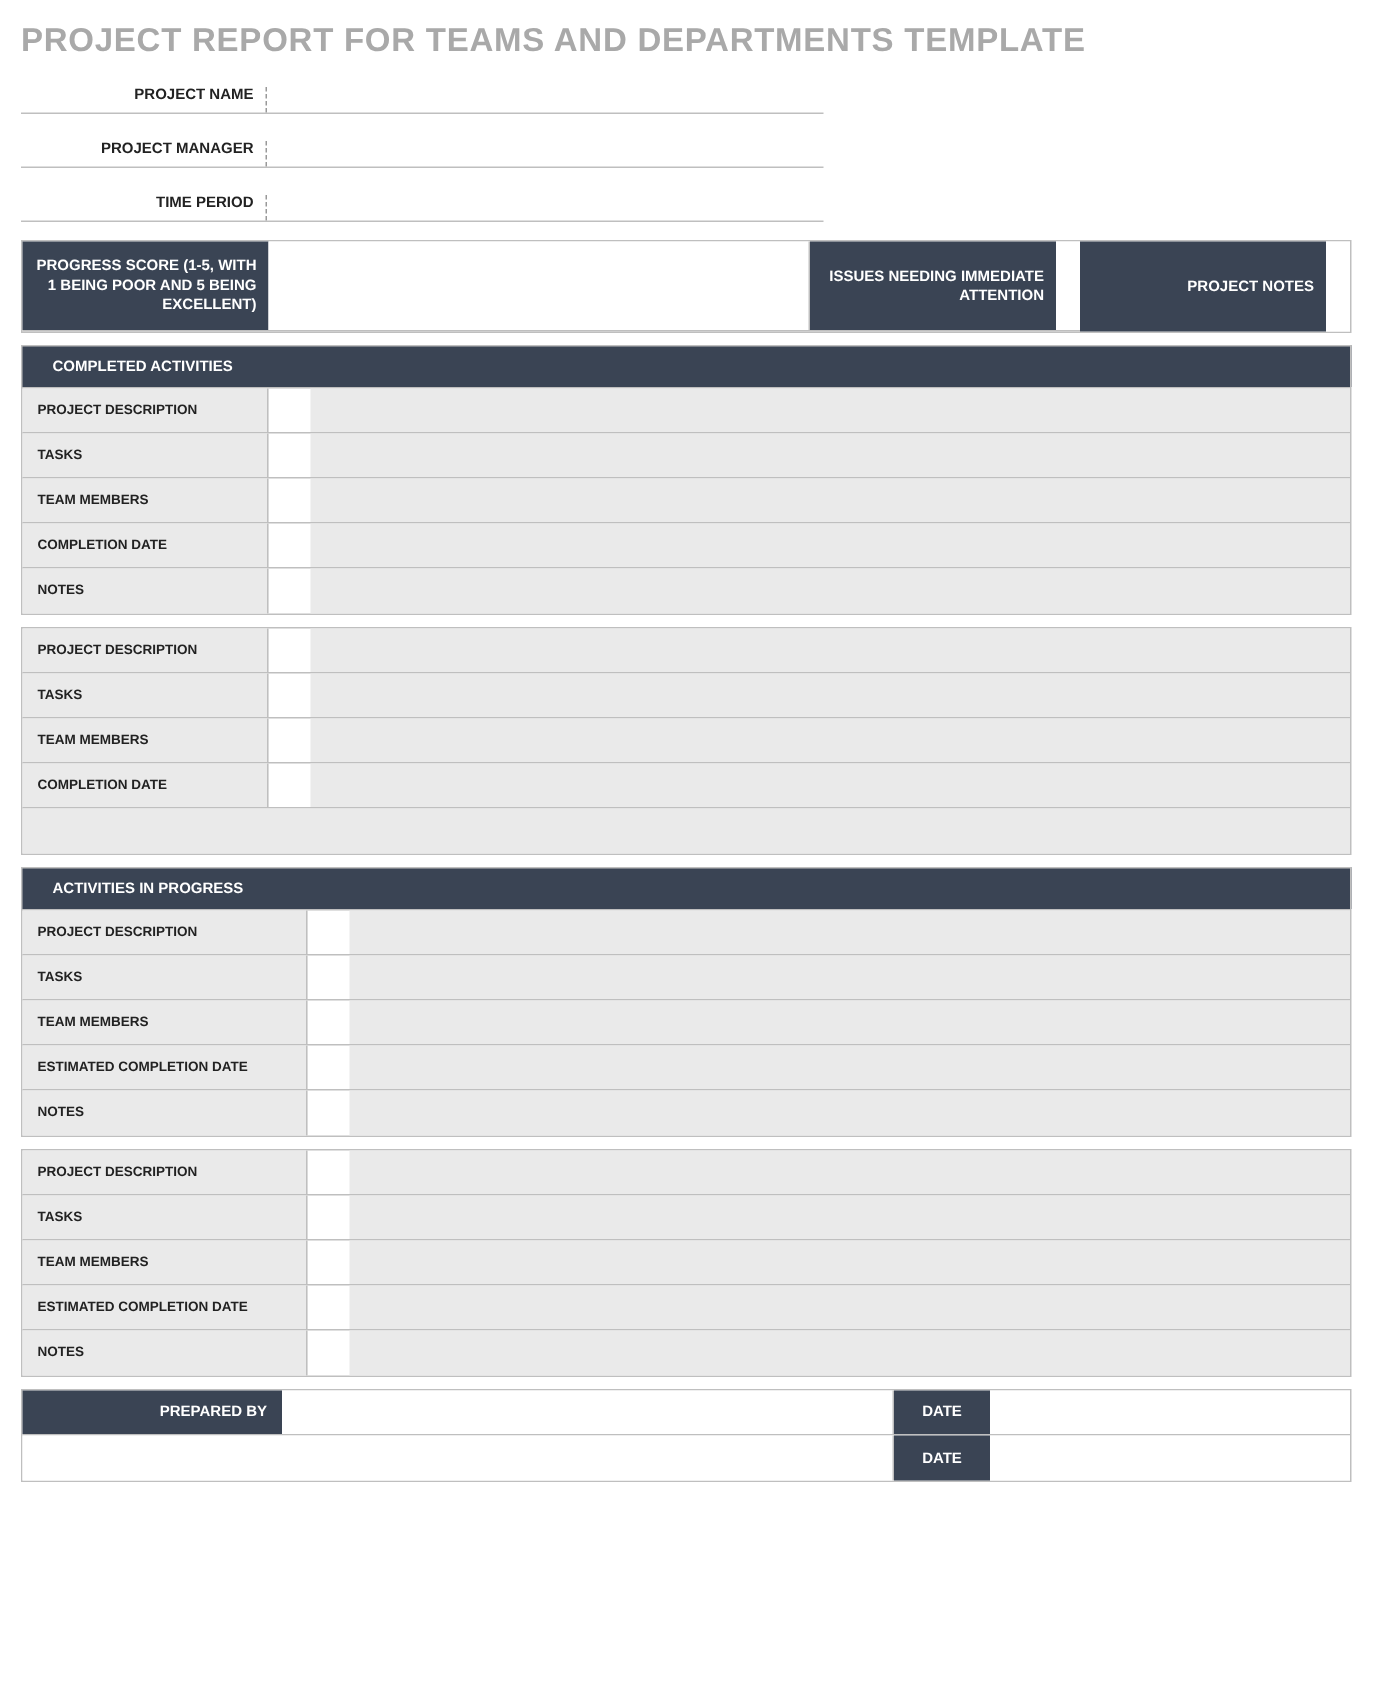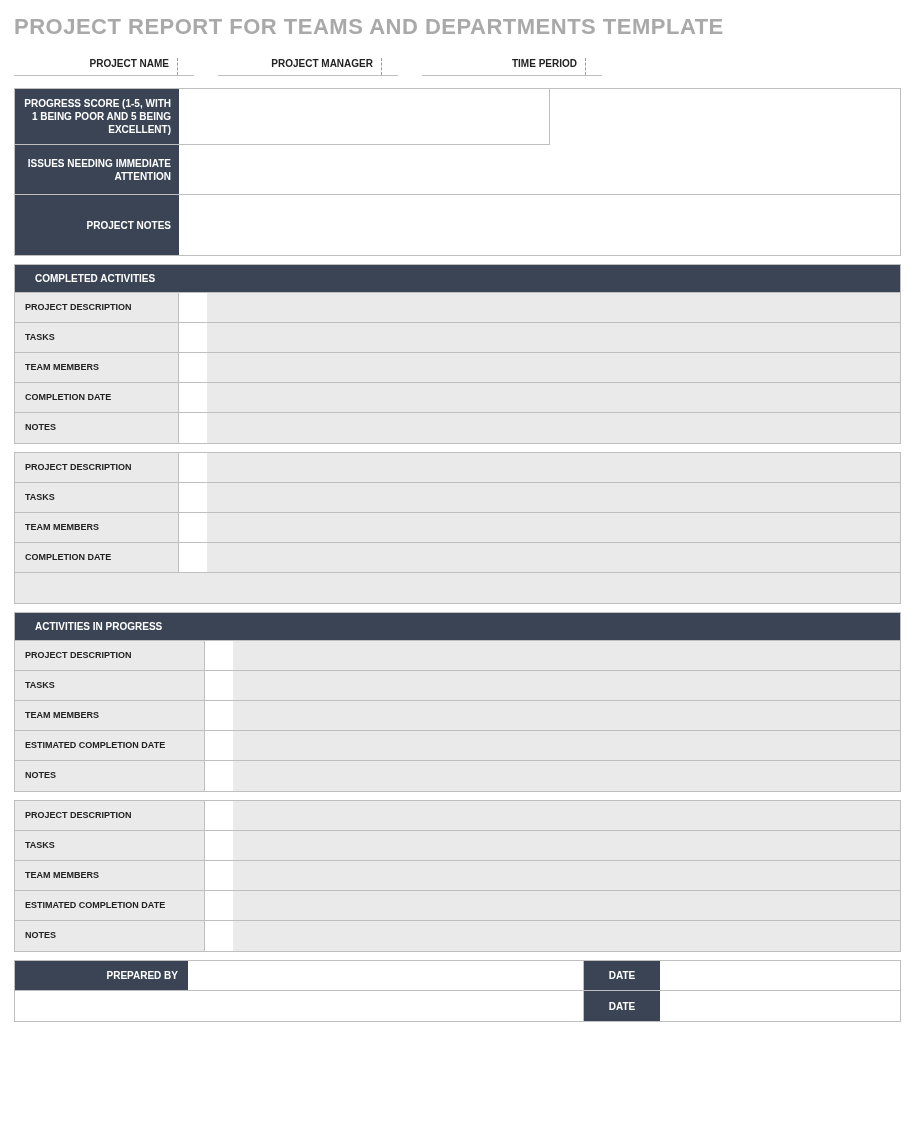--- a/index.html
+++ b/index.html
@@ -10,23 +10,23 @@
     width: 915px;
   }
   .page-title {
     font-size: 22px;
     font-weight: bold;
     letter-spacing: 0.5px;
     color: #a9a9a9;
   }
   .header-block {
     display: flex;
+    flex-direction: column;
     width: 535px;
     margin-bottom: 12px;
-    gap: 24px;
   }
   .header-row {
     display: flex;
     align-items: flex-end;
     height: 36px;
     border-bottom: 1px solid #bfbfbf;
   }
   .header-row .label {
     width: 164px;
     text-align: right;
@@ -36,21 +36,21 @@
     padding: 0 8px 6px 0;
     border-right: 1px dashed #999;
   }
   .header-row .value {
     flex: 1;
     padding: 0 8px 6px 8px;
     font-size: 11px;
   }
   .info-block {
     display: flex;
-    flex-direction: column;
+    flex-direction: row;
     border: 1px solid #bfbfbf;
     margin-bottom: 8px;
   }
   .info-row {
     display: flex;
     align-items: stretch;
     min-height: 50px;
     border-bottom: 1px solid #bfbfbf;
   }
   .info-row:last-child { border-bottom: none; }
@@ -140,21 +140,21 @@
   .sign-row .value {
     flex: 1;
     background: #fff;
     border-right: 1px solid #bfbfbf;
     padding: 0 8px;
     display: flex;
     align-items: center;
     font-size: 10px;
   }
   .sign-row .date-label {
-    width: 76px;
+    width: 64px;
     background: #3a4454;
     color: #fff;
     font-size: 10px;
     font-weight: bold;
     text-align: center;
     display: flex;
     align-items: center;
     justify-content: center;
   }
   .sign-row .date-value {

